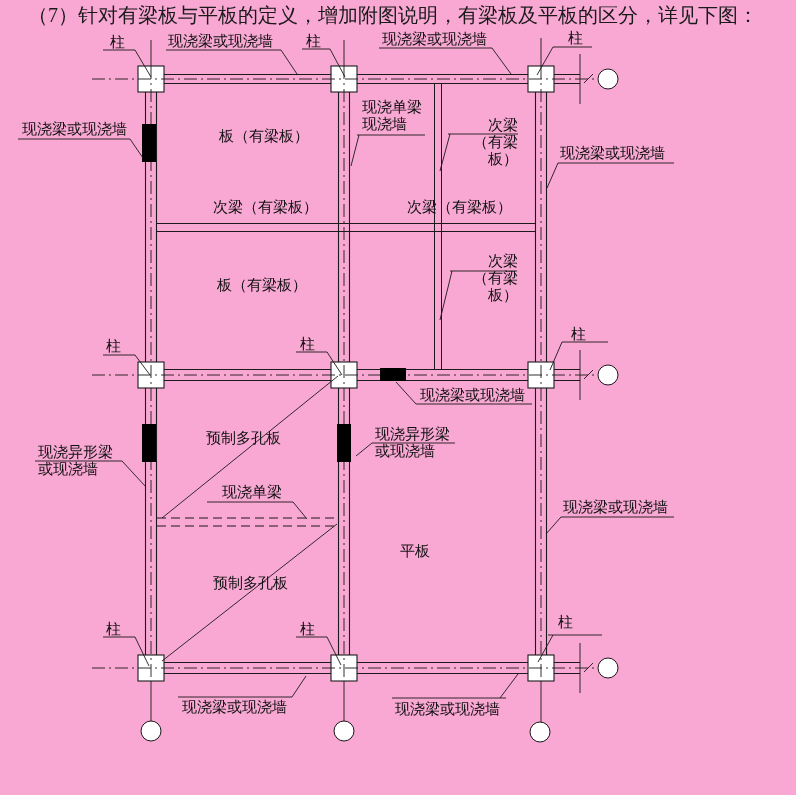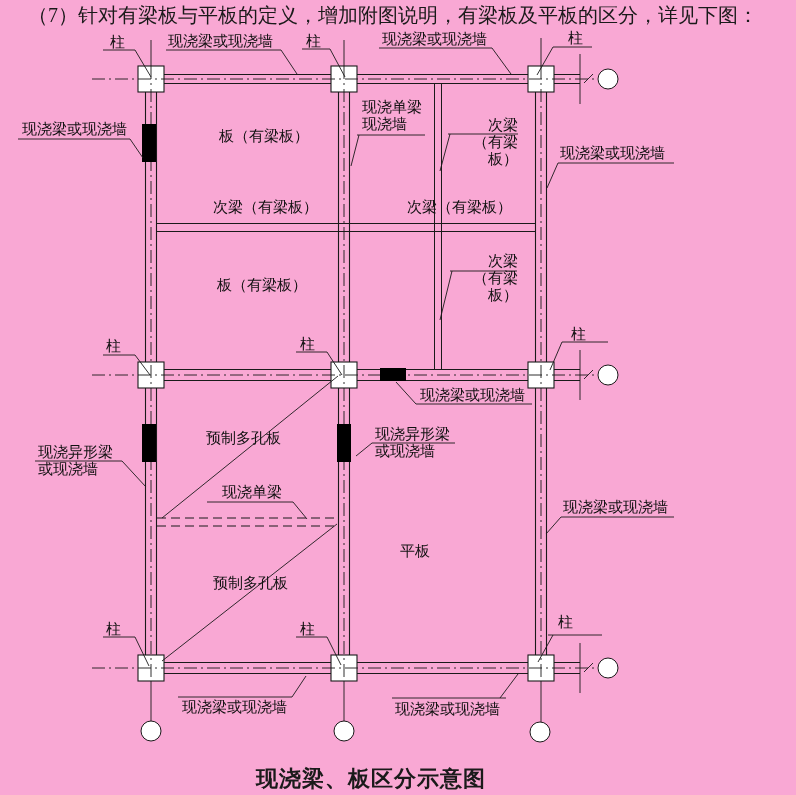--- a/index.html
+++ b/index.html
@@ -139,14 +139,13 @@
 或现浇墙</div>
   <div class="lbl" style="left:400px;top:543px">平板</div>
   <div class="lbl" style="left:563px;top:499px">现浇梁或现浇墙</div>
   <div class="lbl" style="left:213px;top:575px">预制多孔板</div>
   <div class="lbl" style="left:106px;top:621px">柱</div>
   <div class="lbl" style="left:300px;top:621px">柱</div>
   <div class="lbl" style="left:558px;top:614px">柱</div>
   <div class="lbl" style="left:182px;top:699px">现浇梁或现浇墙</div>
   <div class="lbl" style="left:395px;top:701px">现浇梁或现浇墙</div>
 
-  <div class="fig-caption">现浇梁、板区分示意图</div>
 </div>
 
 </body></html>

